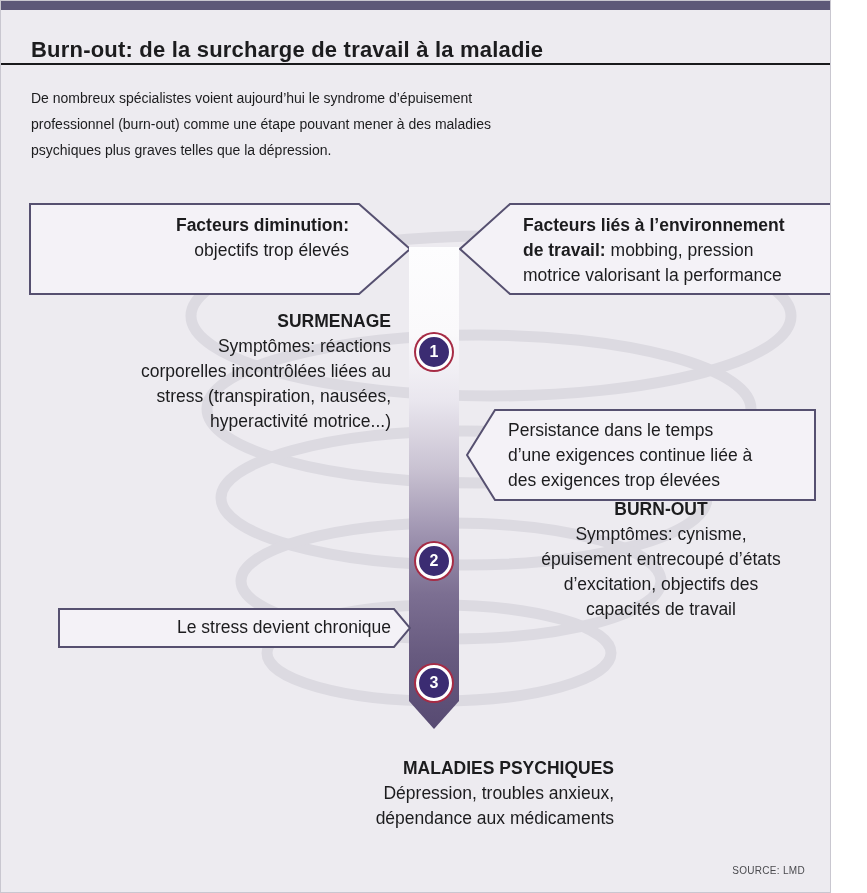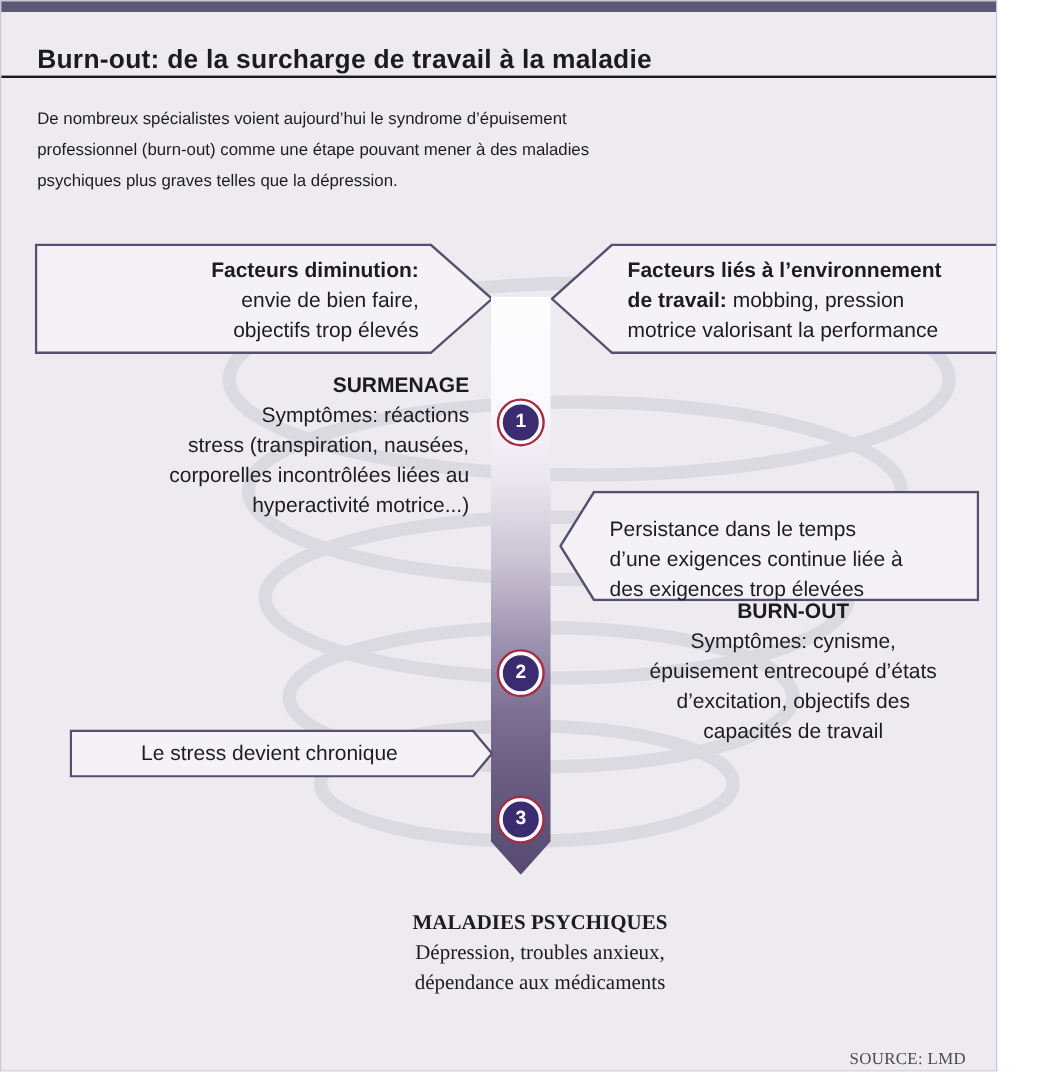--- a/index.html
+++ b/index.html
@@ -26,22 +26,22 @@
   }
   .stage-circle{
     position:absolute;width:30px;height:30px;border-radius:50%;
     background:#3B2C72;border:3px solid #FFFFFF;box-shadow:0 0 0 2px #A62B45;
     color:#fff;font-weight:bold;font-size:16px;
     display:flex;align-items:center;justify-content:center;
   }
   .txtblock{position:absolute;font-size:17.5px;line-height:25px;}
   .txtblock .hd{font-weight:bold;}
   .right-al{text-align:right;}
-  .center-al{text-align:center;}
-  .source{position:absolute;right:25px;bottom:0;font-size:14px;color:#4A4A4E;letter-spacing:.3px;font-family:Liberation Serif, serif;}
+  .center-al{text-align:right;}
+  .source{position:absolute;right:25px;bottom:16px;font-size:10px;color:#4A4A4E;letter-spacing:.3px;}
 </style>
 </head>
 <body>
 
 <div class="page">
 
   <div class="topbar"></div>
 
   <h1 class="title">Burn-out: de la surcharge de travail à la maladie</h1>
   <div class="divider"></div>
@@ -61,51 +61,50 @@
       <ellipse cx="438" cy="652" rx="172" ry="48"></ellipse>
     </g>
   </svg>
 
   <div class="abox" style="left:28px;top:202px;width:382px;height:92px;">
     <svg viewBox="0 0 382 92" xmlns="http://www.w3.org/2000/svg">
       <polygon points="1,1 330,1 381,46 330,91 1,91" fill="#F4F2F7" stroke="#565070" stroke-width="2"></polygon>
     </svg>
     <div class="abox-text right-al" style="left:20px;top:10px;right:62px;">
       <div class="b">Facteurs diminution:</div>
-      <div>envie de bien faire,</div>
       <div>objectifs trop élevés</div>
     </div>
   </div>
 
   <div class="abox" style="left:458px;top:202px;width:382px;height:92px;">
     <svg viewBox="0 0 382 92" xmlns="http://www.w3.org/2000/svg">
       <polygon points="51,1 381,1 381,91 51,91 1,46" fill="#F4F2F7" stroke="#565070" stroke-width="2"></polygon>
     </svg>
     <div class="abox-text" style="left:64px;top:10px;right:14px;">
       <div><span class="b">Facteurs liés à l’environnement</span></div>
       <div><span class="b">de travail:</span><span> mobbing, pression</span></div>
       <div>motrice valorisant la performance</div>
     </div>
   </div>
 
   <div class="ribbon"></div>
 
   <div class="txtblock right-al" style="left:95px;top:308px;width:295px;">
     <div class="hd">SURMENAGE</div>
     <div>Symptômes: réactions</div>
+    <div>corporelles incontrôlées liées au</div>
     <div>stress (transpiration, nausées,</div>
-    <div>corporelles incontrôlées liées au</div>
     <div>hyperactivité motrice...)</div>
   </div>
 
   <div class="abox" style="left:465px;top:408px;width:350px;height:92px;">
     <svg viewBox="0 0 350 92" xmlns="http://www.w3.org/2000/svg">
       <polygon points="29,1 349,1 349,91 29,91 1,46" fill="#F4F2F7" stroke="#565070" stroke-width="2"></polygon>
     </svg>
-    <div class="abox-text" style="left:42px;top:9px;right:10px;margin-top:11px;">
+    <div class="abox-text" style="left:42px;top:9px;right:10px;">
       <div>Persistance dans le temps</div>
       <div>d’une exigences continue liée à</div>
       <div>des exigences trop élevées</div>
     </div>
   </div>
 
   <div class="txtblock" style="left:505px;top:496px;width:310px;text-align:center;">
     <div class="hd">BURN-OUT</div>
     <div>Symptômes: cynisme,</div>
     <div>épuisement entrecoupé d’états</div>
@@ -123,21 +122,21 @@
   <div class="stage-circle" style="left:415px;top:333px;">
       <span>1</span>
     </div>
   <div class="stage-circle" style="left:415px;top:542px;">
       <span>2</span>
     </div>
   <div class="stage-circle" style="left:415px;top:664px;">
       <span>3</span>
     </div>
 
-  <div class="txtblock center-al" style="left:269px;top:755px;width:360px;font-family:Liberation Serif, serif;">
+  <div class="txtblock center-al" style="left:253px;top:755px;width:360px;">
     <div class="hd">MALADIES PSYCHIQUES</div>
     <div>Dépression, troubles anxieux,</div>
     <div>dépendance aux médicaments</div>
   </div>
 
   <div class="source">SOURCE: LMD</div>
 
 </div>
 
 </body></html>

